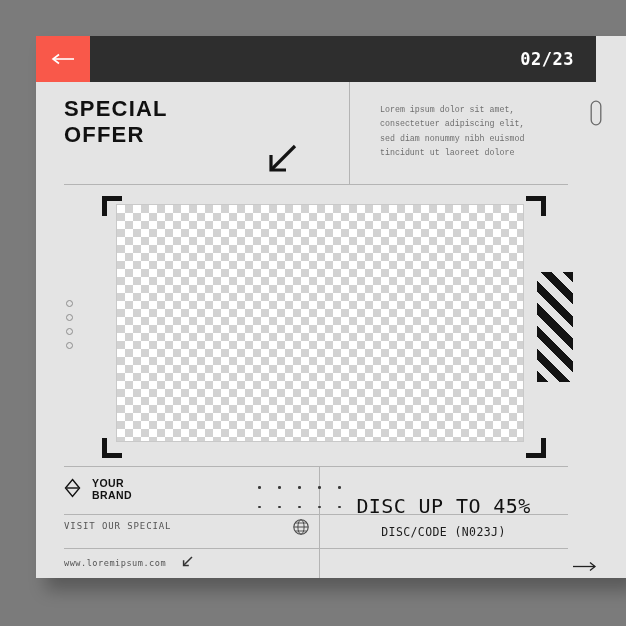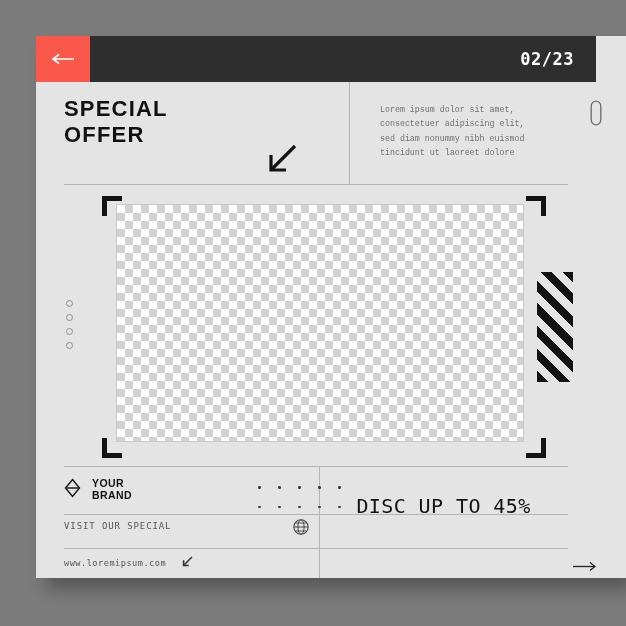--- a/index.html
+++ b/index.html
@@ -472,20 +472,21 @@
       <span>www.loremipsum.com</span>
       <span>
         <svg width="11" height="11" viewBox="0 0 11 11">
           <line x1="10" y1="1" x2="2.2" y2="8.8" stroke="#333333" stroke-width="1.5"></line>
           <polyline points="1.6,4.2 1.6,9.4 6.8,9.4" fill="none" stroke="#333333" stroke-width="1.5"></polyline>
         </svg>
       </span>
     </div>
 
     <div class="disc-head">DISC UP TO 45%</div>
+    <div class="disc-code">DISC/CODE (N023J)</div>
 
     <span class="arrow-right">
       <svg width="26" height="11" viewBox="0 0 26 11">
         <line x1="1" y1="5.5" x2="23" y2="5.5" stroke="#222222" stroke-width="1.3"></line>
         <polyline points="18,1.4 23,5.5 18,9.6" fill="none" stroke="#222222" stroke-width="1.3"></polyline>
       </svg>
     </span>
 
   </div>
 </div>

